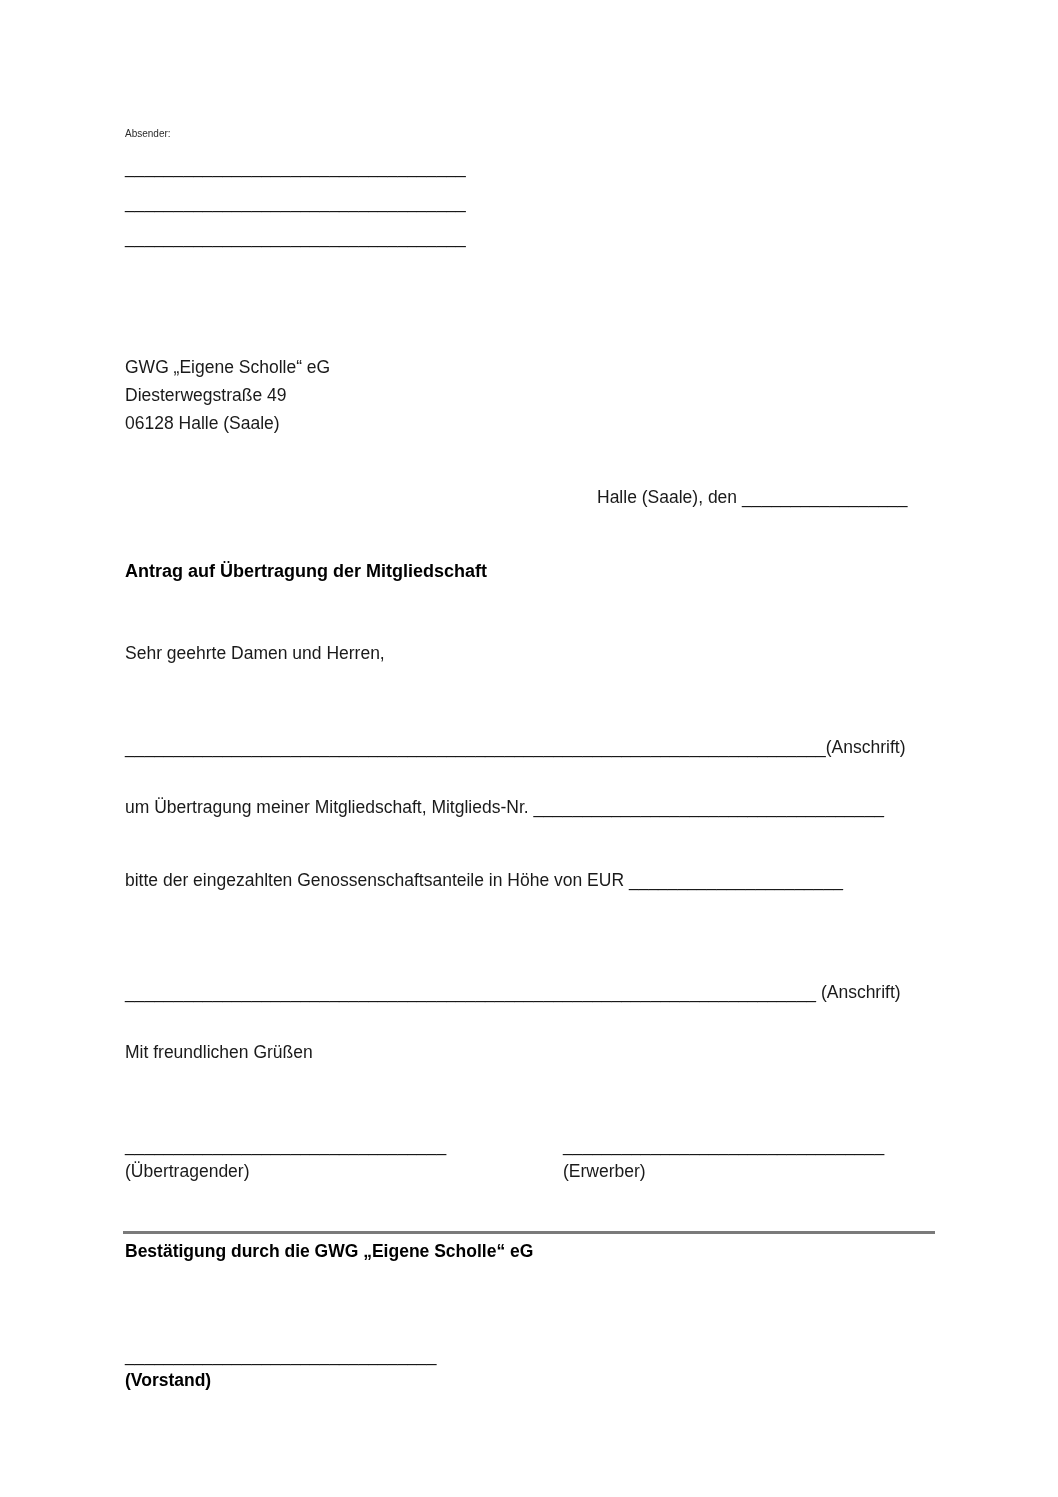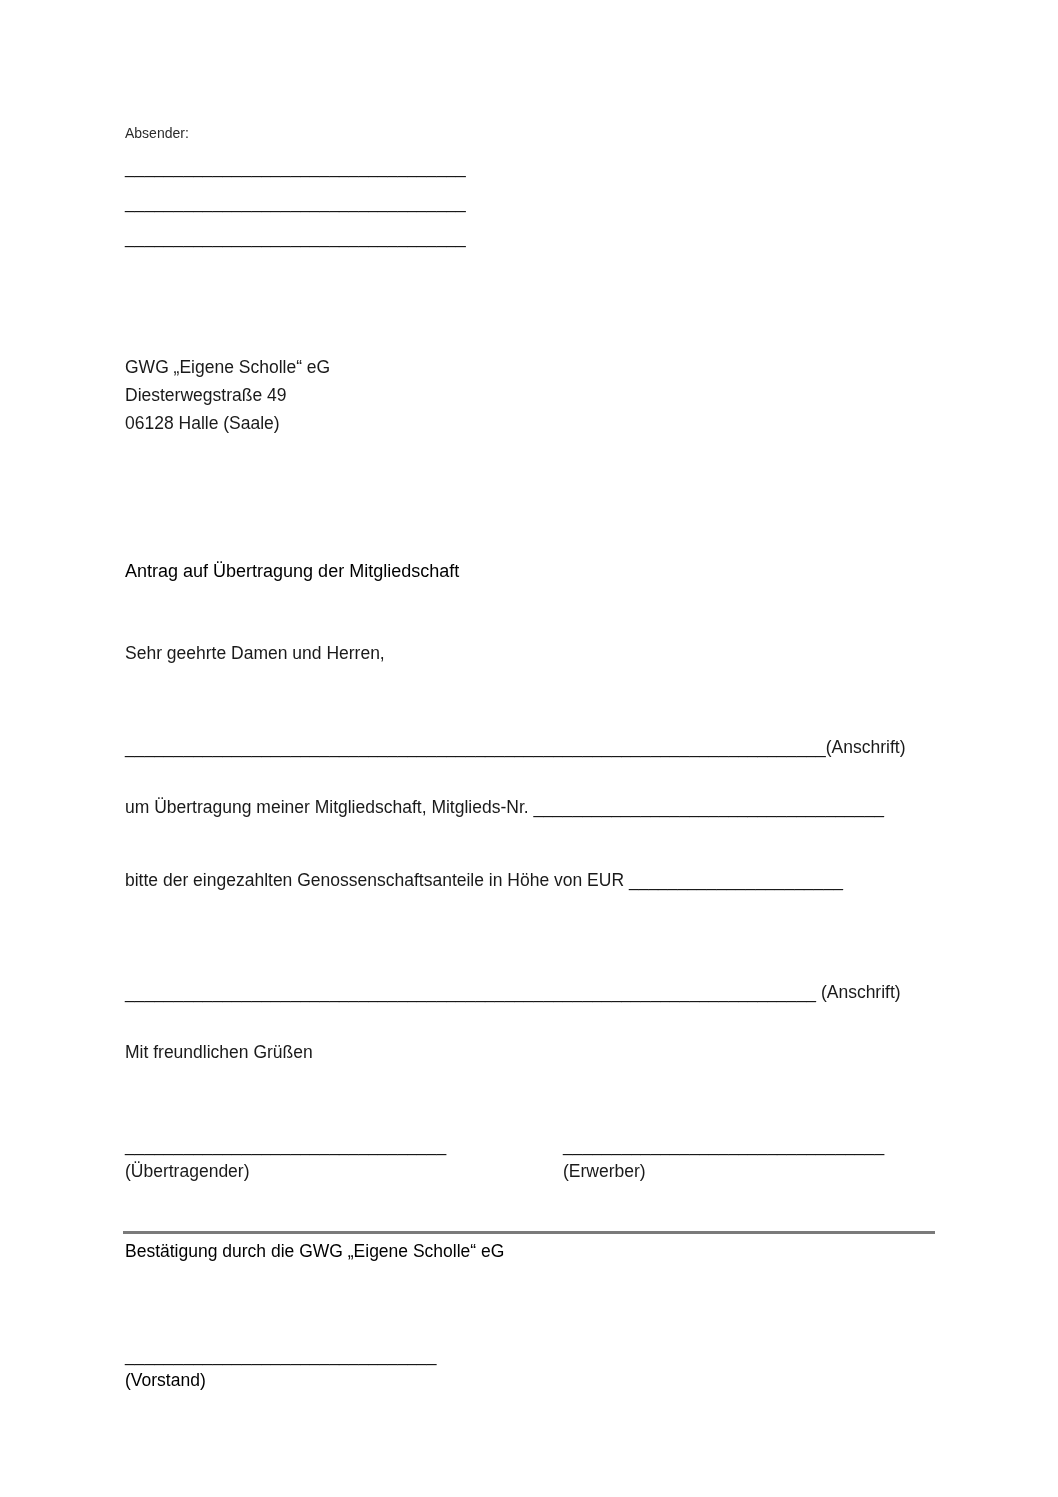--- a/index.html
+++ b/index.html
@@ -12,22 +12,22 @@
     font-size: 17.5px;
     color: #1a1a1a;
     overflow: hidden;
   }
   .row {
     position: absolute;
     left: 125px;
     white-space: nowrap;
     line-height: 23px;
   }
-  .small { font-size: 14px; color: #2b2b2b; }
-  .bold  { font-weight: normal; color: #000000; }
+  .small { font-size: 10px; color: #2b2b2b; }
+  .bold  { font-weight: bold; color: #000000; }
   .subject { font-size: 18px; }
   .rule {
     position: absolute;
     left: 123px;
     top: 1231px;
     width: 812px;
     height: 3px;
     background: #7a7a7a;
   }
   .blank { letter-spacing: 0; }
@@ -39,20 +39,23 @@
 
   <div class="row small" style="top:122px">Absender:</div>
   <div class="row" style="top:156px">___________________________________</div>
   <div class="row" style="top:191px">___________________________________</div>
   <div class="row" style="top:226px">___________________________________</div>
 
   <div class="row" style="top:356px">GWG „Eigene Scholle“ eG</div>
   <div class="row" style="top:384px">Diesterwegstraße 49</div>
   <div class="row" style="top:412px">06128 Halle (Saale)</div>
 
+  <div class="row" style="top:486px; left:597px">
+    <span>Halle (Saale), den </span><span class="blank">_________________</span>
+  </div>
 
   <div class="row bold subject" style="top:560px">Antrag auf Übertragung der Mitgliedschaft</div>
 
   <div class="row" style="top:642px">Sehr geehrte Damen und Herren,</div>
 
 
   <div class="row" style="top:736px">
     <span class="blank">________________________________________________________________________</span><span>(Anschrift)</span>
   </div>
 

